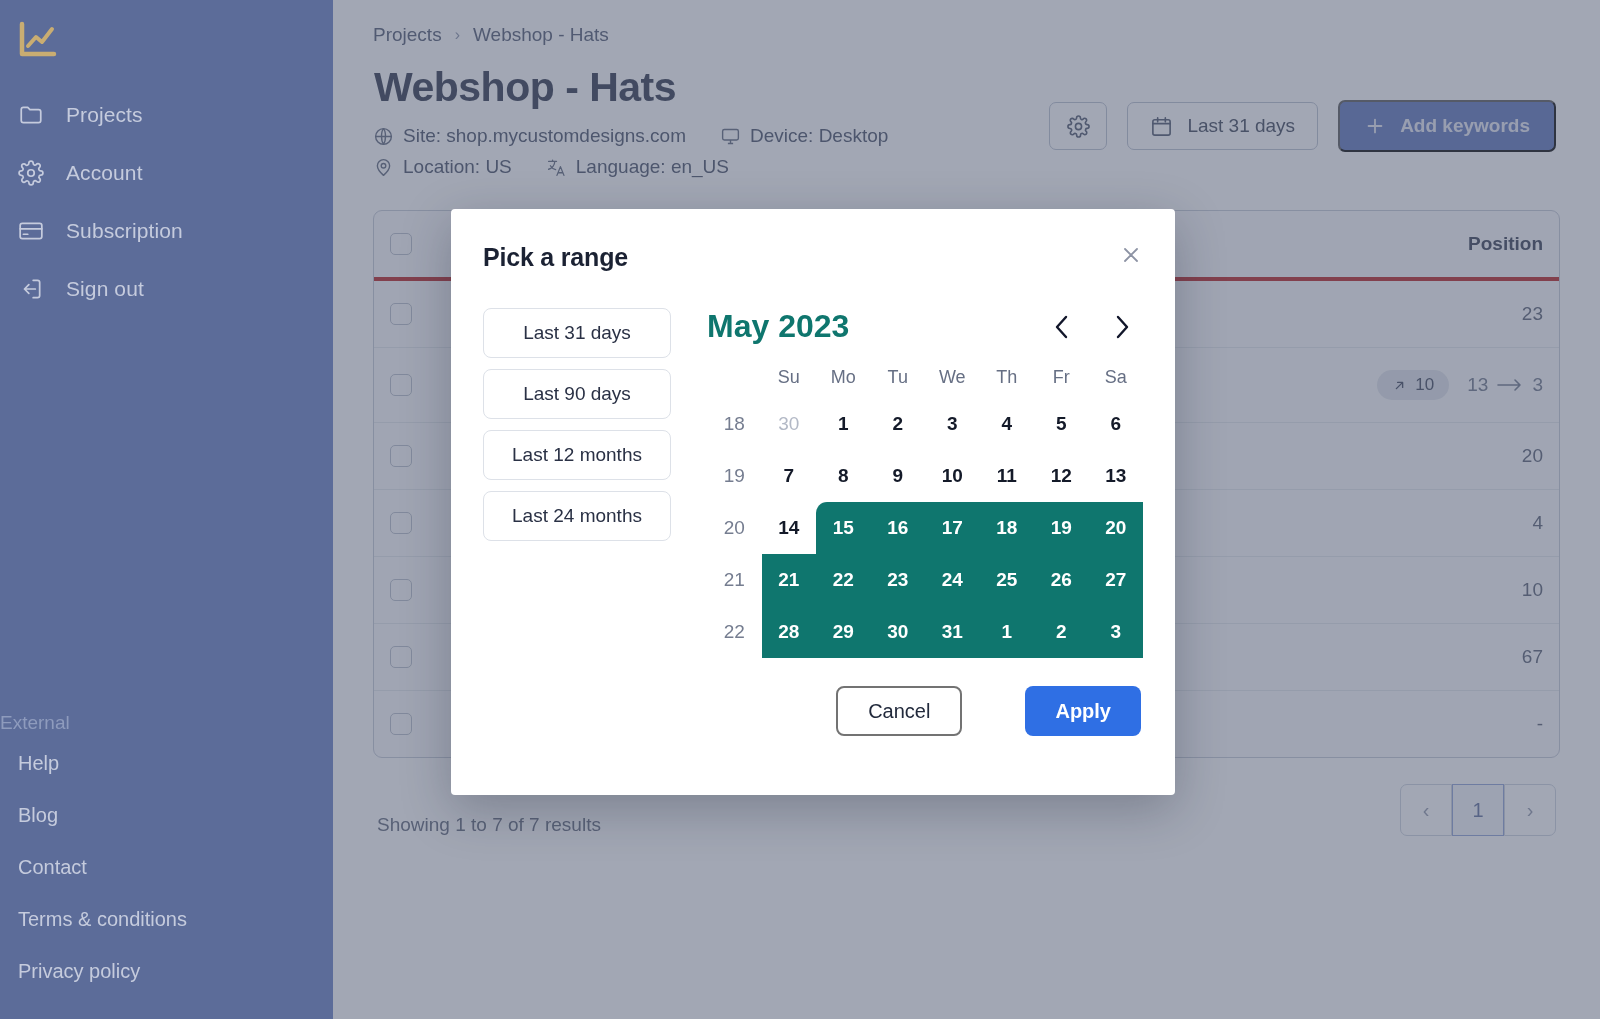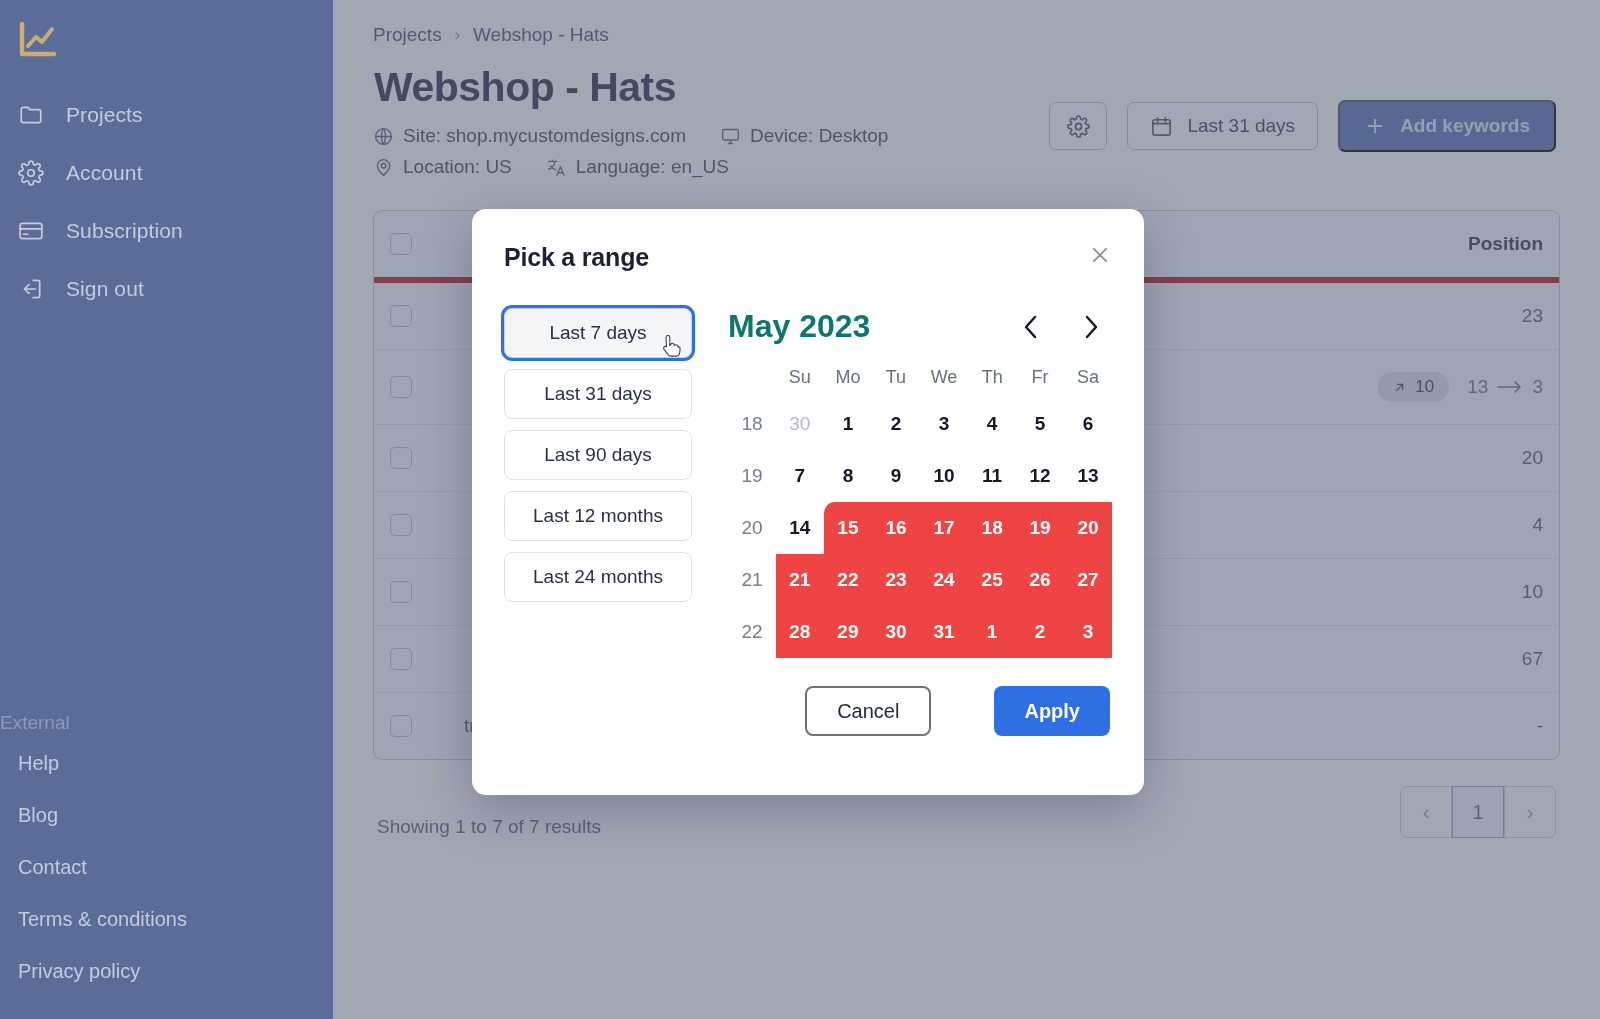--- a/index.html
+++ b/index.html
@@ -69,21 +69,21 @@
   .btn-add {
     height: 52px; border-radius: 7px; background: #5c73bb; color: #e9ecf5;
     display: flex; align-items: center; gap: 14px; padding: 0 24px; font-size: 19px; font-weight: 600;
   }
 
   
   .card { margin: 32px 40px 0 40px; border: 1px solid #c3c9d5; border-radius: 9px; background: #fbfbfc; }
   .tbl { width: 100%; border-collapse: collapse; }
   .tbl th {
     text-align: left; font-size: 19px; color: #333b50; font-weight: bold;
-    padding: 22px 16px; border-bottom: 6px solid #b91c1c;
+    padding: 22px 16px; border-bottom: 4px solid #b91c1c;
   }
   .tbl td { padding: 22px 16px; font-size: 19px; color: #545c70; border-bottom: 1px solid #e2e6ec; }
   .tbl tr:last-child td { border-bottom: none; }
   .col-chk { width: 74px; }
   .col-pos { text-align: right; width: 200px; }
   .tbl th.col-pos { text-align: right; }
   .chk { width: 22px; height: 22px; border: 1.5px solid #b6bdca; border-radius: 5px; display: block; }
   .pos-cell { display: flex; align-items: center; justify-content: flex-end; gap: 18px; }
   .delta-pill {
     background: #dfe3ea; border-radius: 999px; padding: 5px 15px;
@@ -102,23 +102,23 @@
   }
   .pg:first-child { border-radius: 7px 0 0 7px; }
   .pg:last-child { border-radius: 0 7px 7px 0; }
   .pg.active { border-color: #8da0d6; background: #f3f5fb; color: #5c6c99; }
 
   
   .scrim { position: absolute; inset: 0; background: rgba(86,95,119,0.55); }
 
   
   .modal {
-    position: absolute; left: 472px; top: 209px;
-    width: 672px; height: 586px;
-    background: #ffffff; border-radius: 14px;
+    position: absolute; left: 451px; top: 209px;
+    width: 724px; height: 586px;
+    background: #ffffff; border-radius: 4px;
     box-shadow: 0 14px 50px rgba(25,32,52,0.28);
     padding: 34px 32px 28px 32px;
   }
   .modal-title { font-size: 25px; font-weight: bold; color: #1b2233; letter-spacing: -.2px; }
   .modal-close {
     position: absolute; top: 28px; right: 26px; width: 36px; height: 36px;
     display: flex; align-items: center; justify-content: center;
     background: transparent; border: none;
   }
   .modal-body { display: flex; margin-top: 36px; }
@@ -148,21 +148,21 @@
     font-size: 18px; color: #666f84; font-weight: normal;
     padding: 0 0 10px 0; width: 50px; text-align: center;
   }
   .grid th.wk { width: 50px; }
   .grid td {
     width: 50px; height: 52px; text-align: center; vertical-align: middle;
     font-size: 19px; color: #141a29; font-weight: 600; padding: 0;
   }
   .grid td.wk { color: #757d90; font-weight: normal; }
   .grid td.out { color: #b3b9c6; font-weight: normal; }
-  .grid td.sel { background: #ef4444; color: #ffffff; font-weight: 600; }
+  .grid td.sel { background: #0f766e; color: #ffffff; font-weight: 600; }
   .grid td.r-tl { border-top-left-radius: 11px; }
 
   .modal-foot { display: flex; justify-content: flex-end; gap: 19px; margin-top: 28px; padding-right: 2px; }
   .btn-cancel {
     height: 50px; padding: 0 30px; border: 2px solid #737373; border-radius: 8px;
     background: #fff; font-size: 20px; color: #222a3c;
   }
   .btn-apply {
     height: 50px; padding: 0 30px; border: none; border-radius: 8px;
     background: #2f6fe4; color: #fff; font-size: 20px; font-weight: bold; margin-left: 44px;
@@ -407,26 +407,20 @@
   <div class="modal" role="dialog">
     <div class="modal-title">Pick a range</div>
     <button class="modal-close">
       <svg width="24" height="24" viewBox="0 0 24 24" fill="none" stroke="#8d93a4" stroke-width="1.8" stroke-linecap="round">
         <path d="M6 6l12 12M18 6L6 18"></path>
       </svg>
     </button>
 
     <div class="modal-body">
       <div class="presets">
-        <button class="preset focused">
-          <span>Last 7 days</span>
-          <svg class="cursor-hand" viewBox="0 0 22 24">
-            <path d="M6 2.5c0-1.1.8-2 1.9-2s1.9.9 1.9 2v8.2l1.2-1.6c.6-.8 1.7-1 2.5-.4.6.4.9 1 .8 1.7l1.2-.5c.9-.3 1.9.1 2.2 1 .1.3.1.6.1.9l.9.1c.9.2 1.5 1 1.4 1.9l-.5 4.2c-.2 1.8-1.7 3.1-3.5 3.1h-4.9c-1.2 0-2.3-.5-3-1.4L4 14.3c-.6-.8-.5-1.9.3-2.5.7-.5 1.6-.5 2.2.1l-.5-9.4z" fill="#ffffff" stroke="#3a3f4d" stroke-width="1.1" stroke-linejoin="round"></path>
-          </svg>
-        </button>
         <button class="preset">
           <span>Last 31 days</span>
         </button>
         <button class="preset">
           <span>Last 90 days</span>
         </button>
         <button class="preset">
           <span>Last 12 months</span>
         </button>
         <button class="preset">

